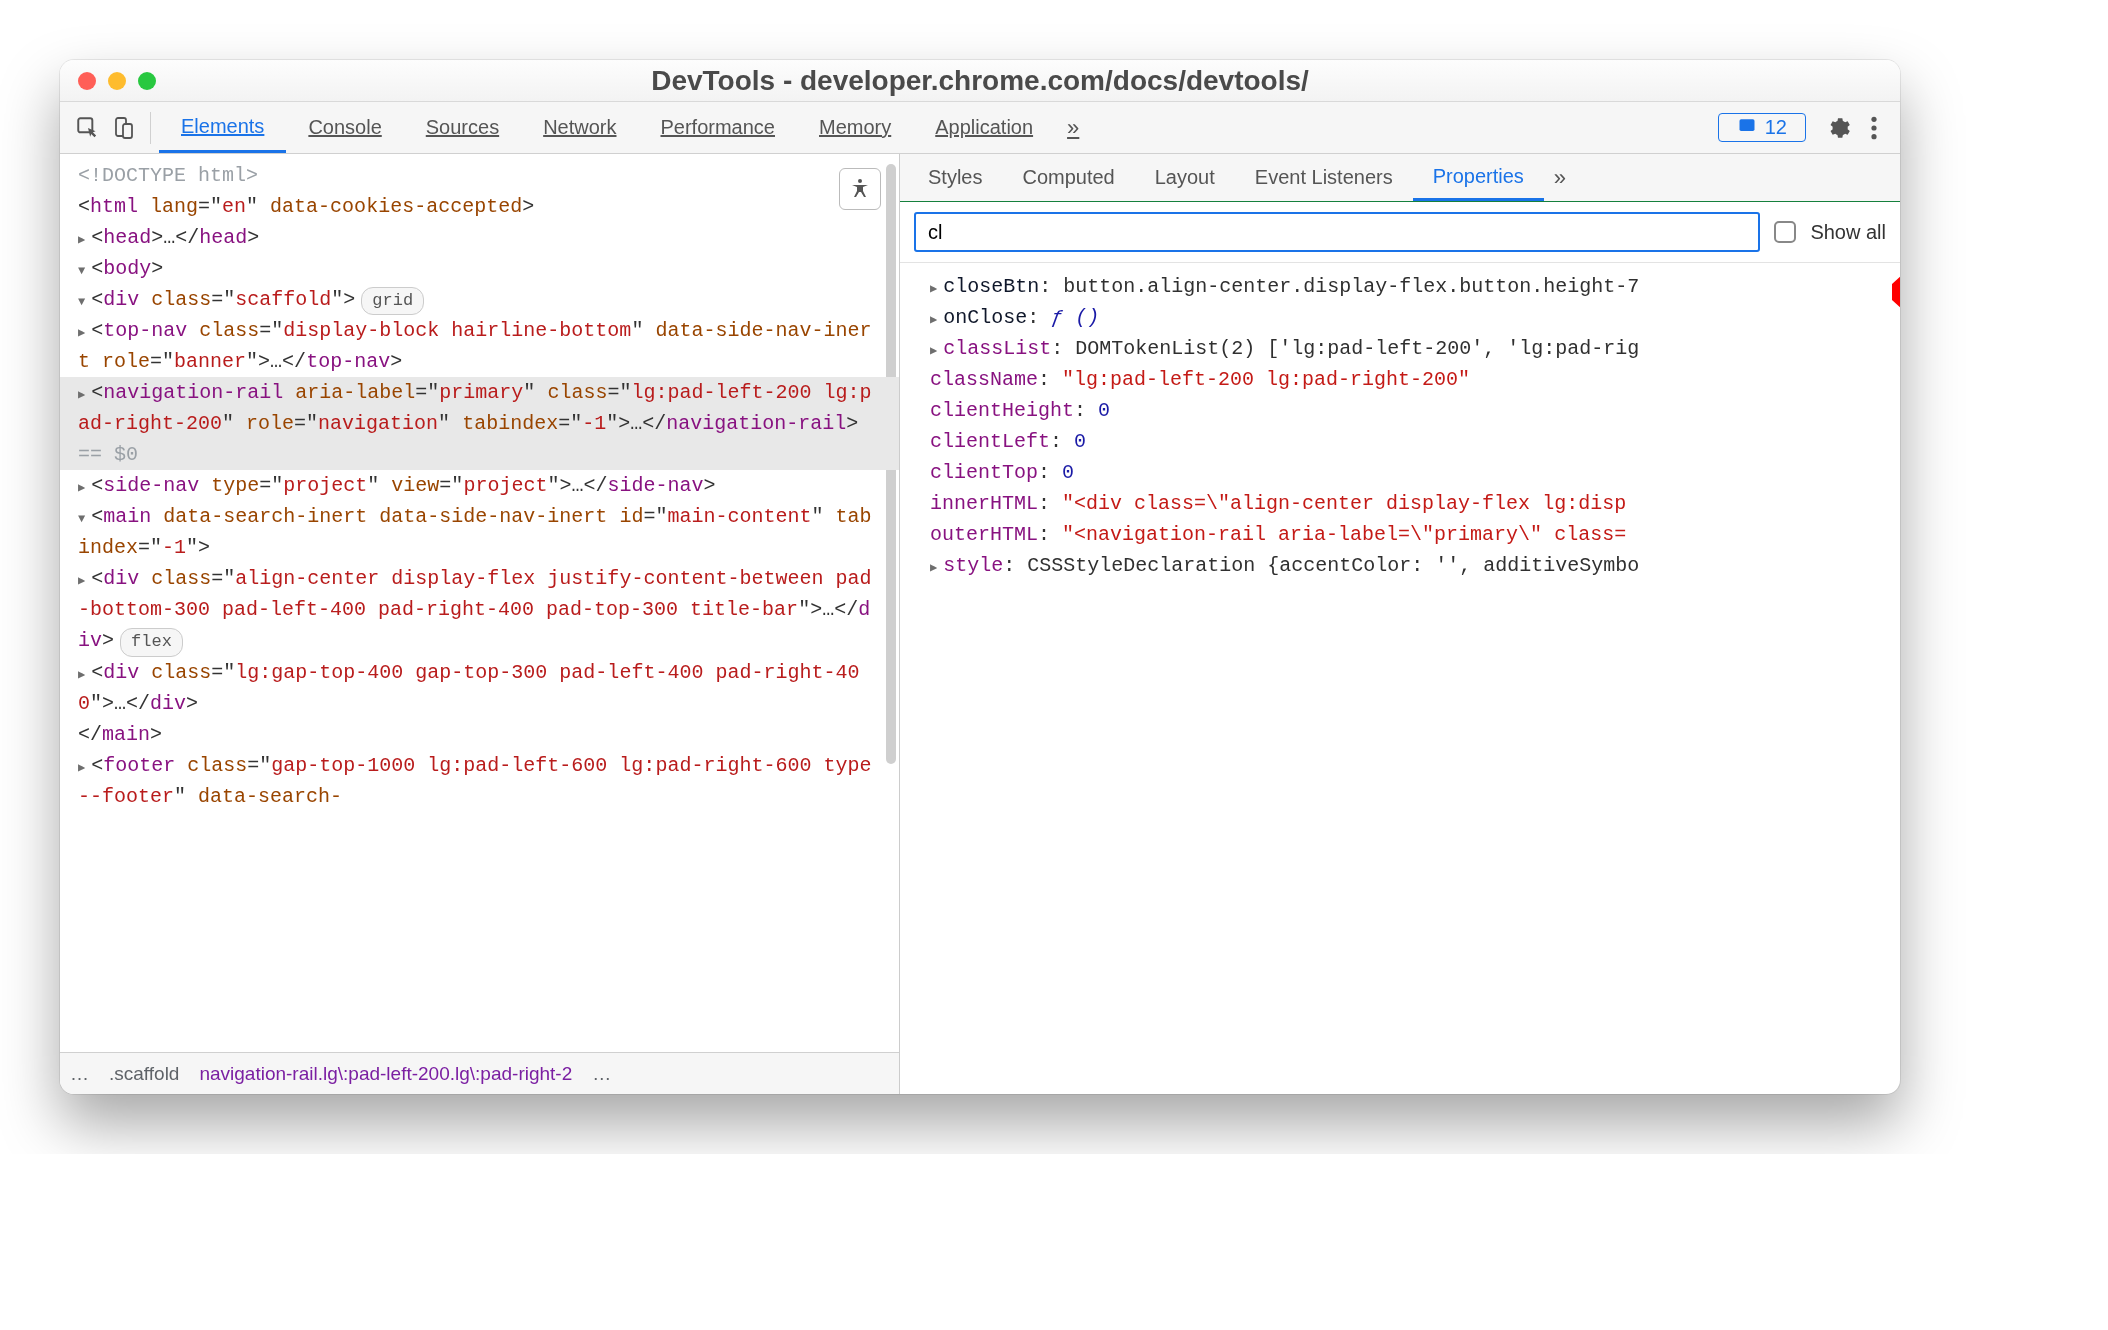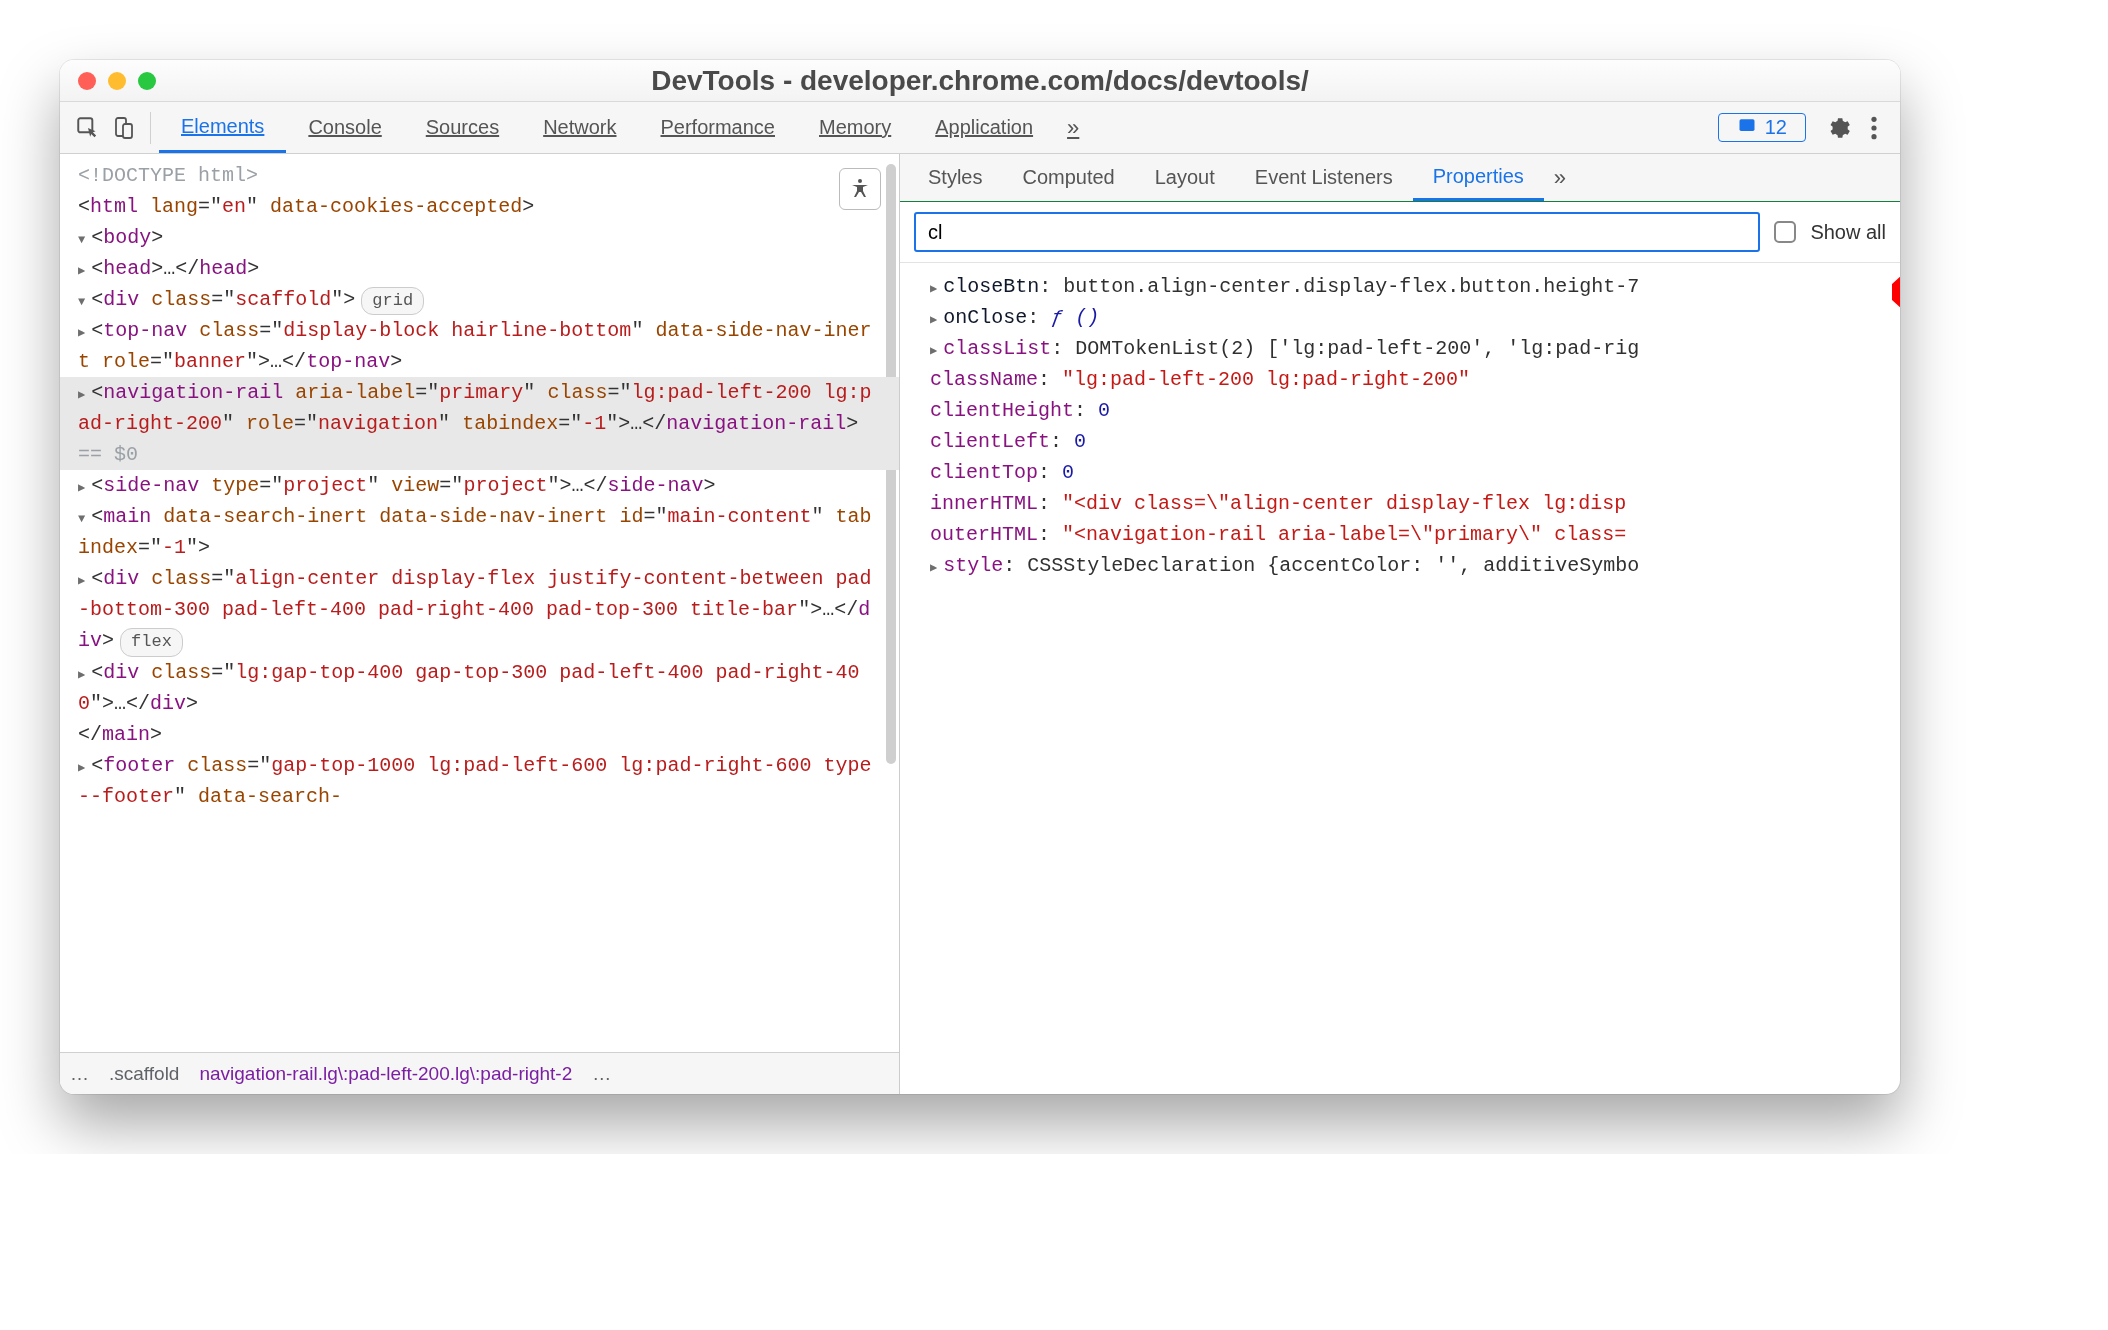--- a/index.html
+++ b/index.html
@@ -159,23 +159,23 @@
           </svg>
       </div>
       <div class="dots-gutter">⋯</div>
       <div class="scroll-thumb"></div>
 
       <div class="tree mono">
         <div class="row ind0 gray">&lt;!DOCTYPE html&gt;</div>
 
         <div class="row ind0">&lt;<span class="purple">html</span> <span class="brown">lang</span>="<span class="blue">en</span>" <span class="brown">data-cookies-accepted</span>&gt;</div>
 
+        <div class="row ind1"><span class="tri"></span>&lt;<span class="purple">head</span>&gt;<span>…</span>&lt;/<span class="purple">head</span>&gt;</div>
+
         <div class="row ind1"><span class="trd"></span>&lt;<span class="purple">body</span>&gt;</div>
-
-        <div class="row ind1"><span class="tri"></span>&lt;<span class="purple">head</span>&gt;<span>…</span>&lt;/<span class="purple">head</span>&gt;</div>
 
         <div class="row ind2"><span class="trd"></span>&lt;<span class="purple">div</span> <span class="brown">class</span>="<span class="blue">scaffold</span>"&gt;<span class="badge">grid</span></div>
 
         <div class="row ind3"><span class="tri"></span>&lt;<span class="purple">top-nav</span> <span class="brown">class</span>="<span class="blue">display-block hairline-bottom</span>" <span class="brown">data-side-nav-inert</span> <span class="brown">role</span>="<span class="blue">banner</span>"&gt;<span>…</span>&lt;/<span class="purple">top-nav</span>&gt;</div>
 
         <div class="row ind3 sel"><span class="tri"></span>&lt;<span class="purple">navigation-rail</span> <span class="brown">aria-label</span>="<span class="blue">primary</span>" <span class="brown">class</span>="<span class="blue">lg:pad-left-200 lg:pad-right-200</span>" <span class="brown">role</span>="<span class="blue">navigation</span>" <span class="brown">tabindex</span>="<span class="blue">-1</span>"&gt;<span>…</span>&lt;/<span class="purple">navigation-rail</span>&gt;<span class="gray"> == $0</span></div>
 
         <div class="row ind3"><span class="tri"></span>&lt;<span class="purple">side-nav</span> <span class="brown">type</span>="<span class="blue">project</span>" <span class="brown">view</span>="<span class="blue">project</span>"&gt;<span>…</span>&lt;/<span class="purple">side-nav</span>&gt;</div>
 
         <div class="row ind3"><span class="trd"></span>&lt;<span class="purple">main</span> <span class="brown">data-search-inert</span> <span class="brown">data-side-nav-inert</span> <span class="brown">id</span>="<span class="blue">main-content</span>" <span class="brown">tabindex</span>="<span class="blue">-1</span>"&gt;</div>

